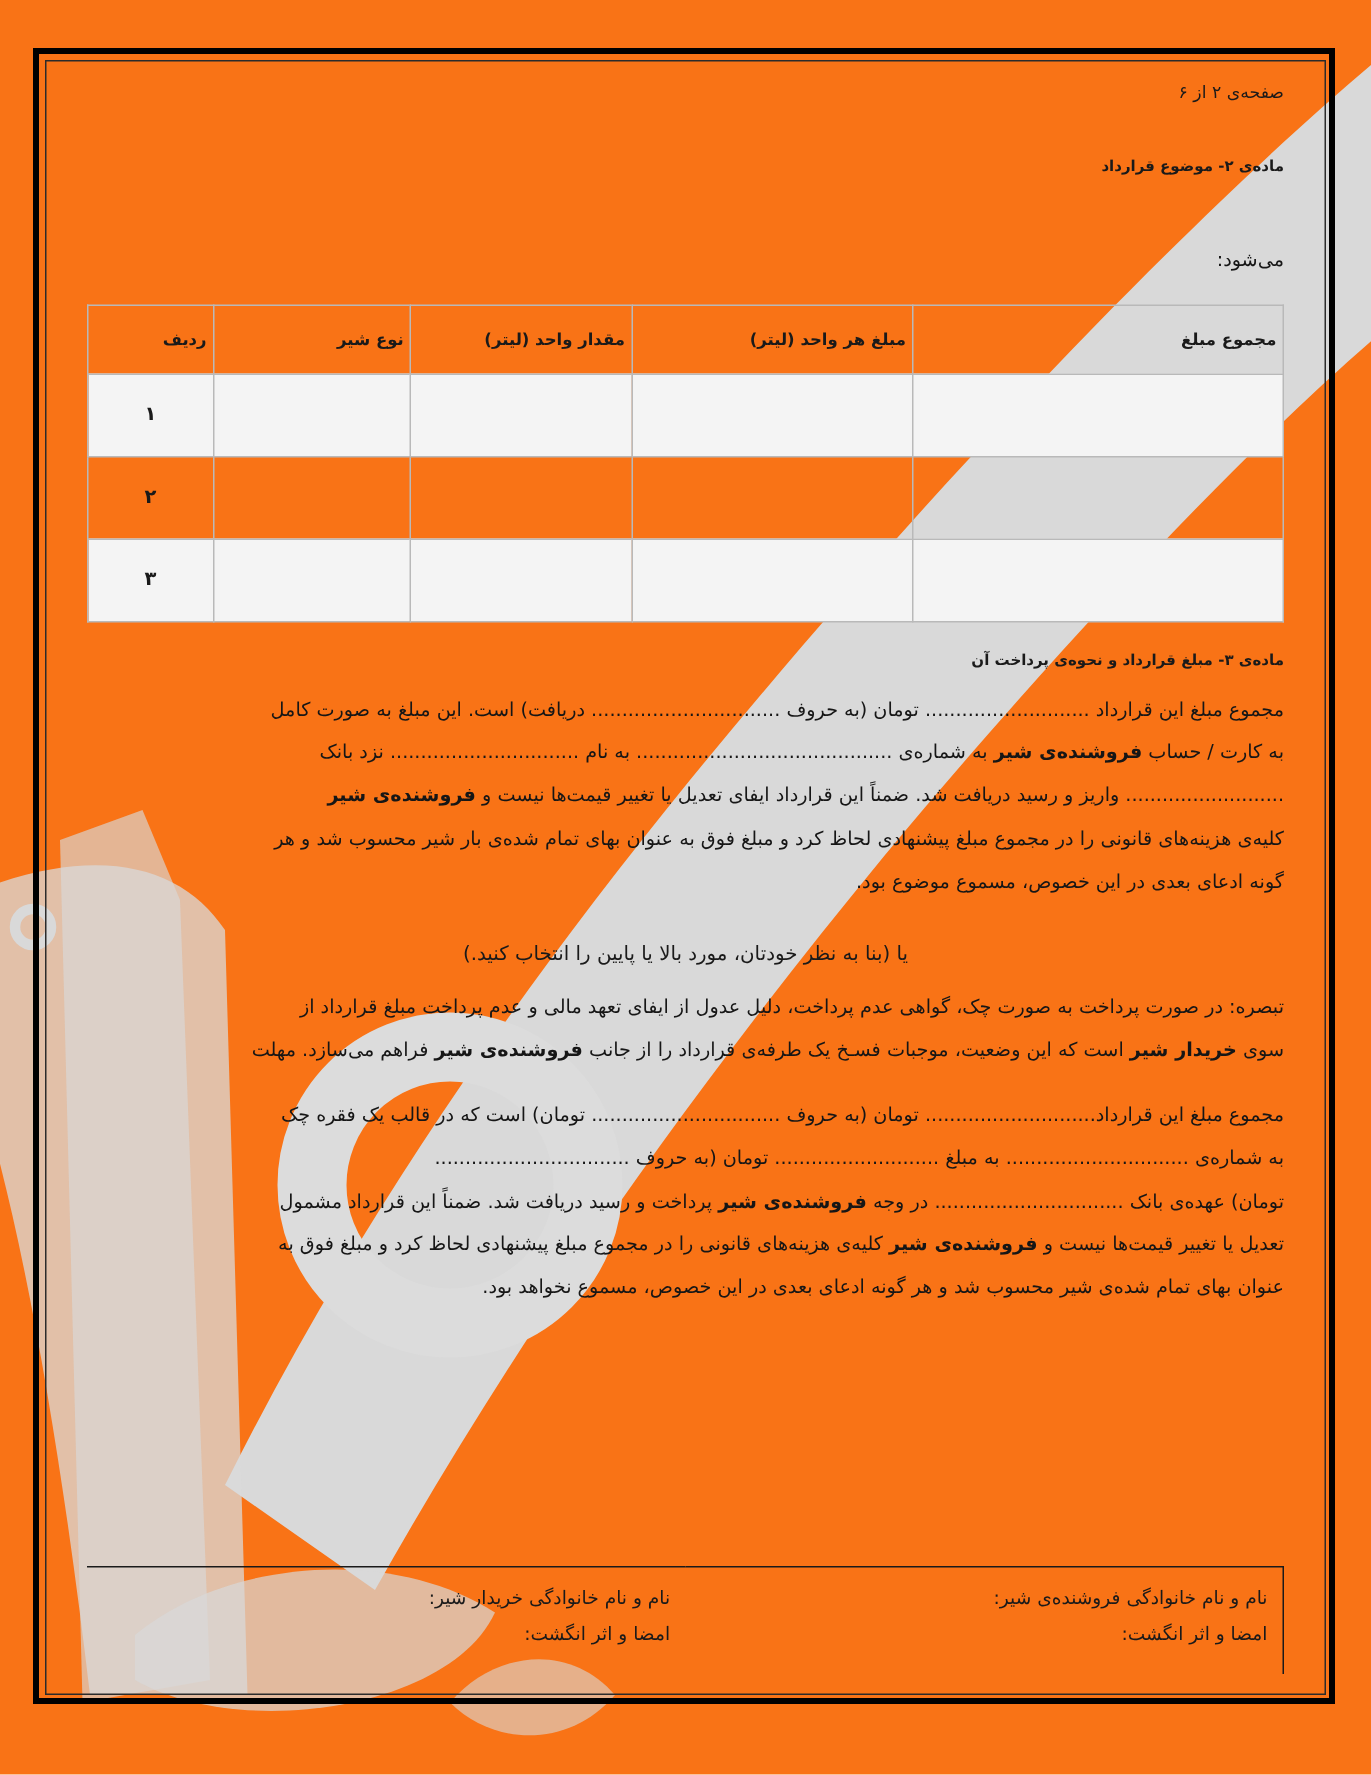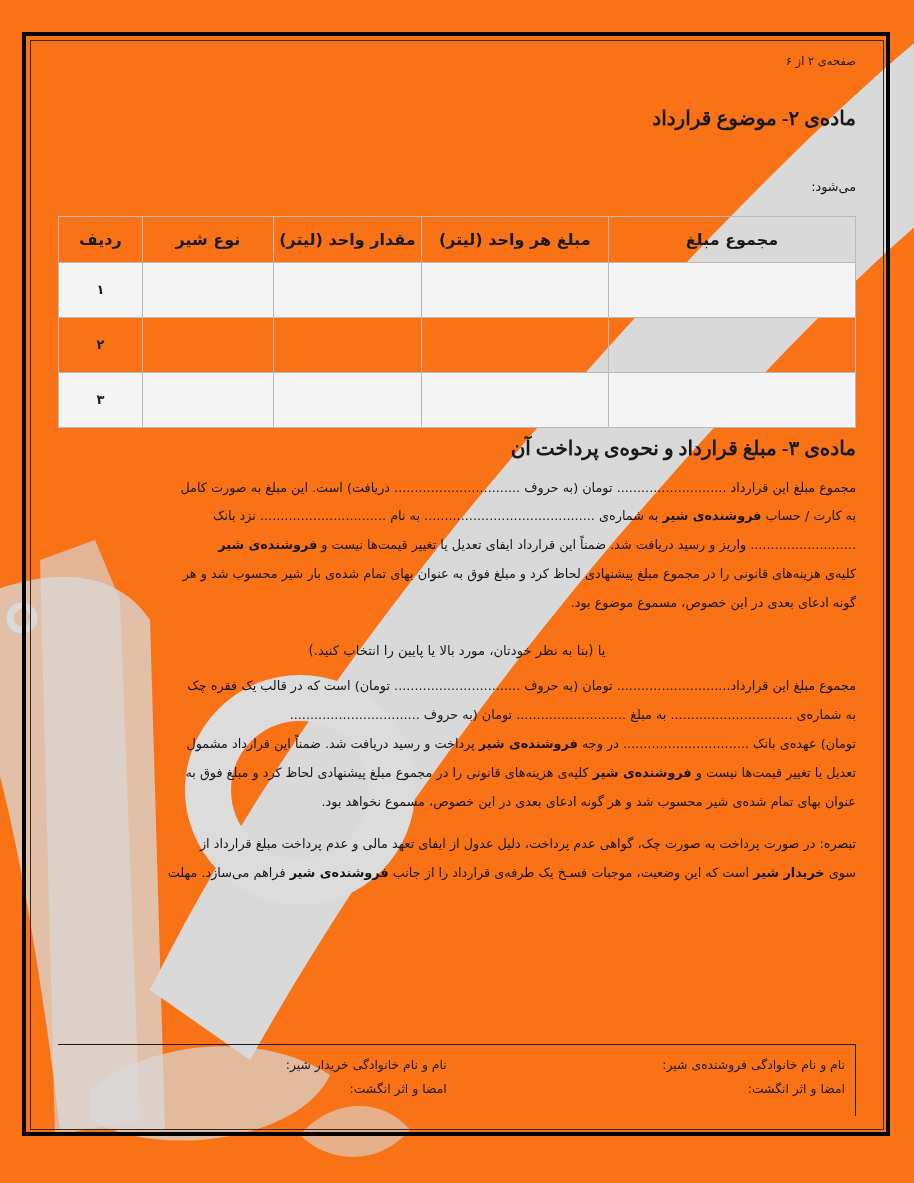--- a/index.html
+++ b/index.html
@@ -71,28 +71,27 @@
 
   .page-number {
     font-size: 11.5px;
     color: #1a1a1a;
     margin: 8px 0 0 0;
     text-align: right;
     letter-spacing: 0.3px;
   }
 
   .article-heading {
-    font-size: 20px;
+    font-size: 10px;
     font-weight: bold;
     text-align: right;
     margin: 38px 0 0 0;
     letter-spacing: 0.2px;
-    font-family: Liberation Serif, serif;
-  }
-  .article-heading.tight { margin-top: 8px; }
+  }
+  .article-heading.tight { margin-top: 20px; }
 
   .para {
     font-size: 12.8px;
     line-height: 2.25;
     text-align: justify;
     text-align-last: right;
     margin: 14px 0 0 0;
     color: #161616;
   }
   .para.just-both { text-align: justify; }
@@ -121,21 +120,22 @@
     text-align: center;
     vertical-align: middle;
     font-weight: normal;
     padding: 0 4px;
     box-sizing: border-box;
   }
   table.goods thead th {
     height: 46px;
     font-weight: bold;
     background: transparent;
-    font-size: 16px;
+    font-size: 11px;
+    text-align: right;
   }
   table.goods tbody tr.shaded td { background: #f4f4f4; }
   table.goods tbody td.rownum { font-weight: bold; font-size: 13px; }
 
   
   col.c-radif { width: 10.5%; }
   col.c-noe   { width: 16.5%; }
   col.c-meq   { width: 18.5%; }
   col.c-vahed { width: 23.5%; }
   col.c-sum   { width: 31%; }
@@ -266,35 +266,35 @@
       <span class="dots">..........................</span><span> واریز و رسید دریافت شد. ضمناً این قرارداد ایفای تعدیل یا تغییر قیمت‌ها نیست و </span><b>فروشنده‌ی شیر</b>
       <br>
       <span>کلیه‌ی هزینه‌های قانونی را در مجموع مبلغ پیشنهادی لحاظ کرد و مبلغ فوق به عنوان بهای تمام شده‌ی بار شیر محسوب شد و هر</span>
       <br>
       <span>گونه ادعای بعدی در این خصوص، مسموع موضوع بود.</span>
     </p>
 
     <p class="center-note">یا (بنا به نظر خودتان، مورد بالا یا پایین را انتخاب کنید.)</p>
 
     <p class="para just-both">
+      <span>تبصره: در صورت پرداخت به صورت چک، گواهی عدم پرداخت، دلیل عدول از ایفای تعهد مالی و عدم پرداخت مبلغ قرارداد از</span>
+      <br>
+      <span>سوی </span><b>خریدار شیر</b><span> است که این وضعیت، موجبات فسـخ یک طرفه‌ی قرارداد را از جانب </span><b>فروشنده‌ی شیر</b><span> فراهم می‌سازد. مهلت</span>
+    </p>
+
+    <p class="para just-both">
       <span>مجموع مبلغ این قرارداد</span><span class="dots">............................</span><span> تومان (به حروف </span><span class="dots">...............................</span><span> تومان) است که در قالب یک فقره چک</span>
       <br>
       <span>به شماره‌ی </span><span class="dots">..............................</span><span> به مبلغ </span><span class="dots">...........................</span><span> تومان (به حروف </span><span class="dots">................................</span>
       <br>
       <span>تومان) عهده‌ی بانک </span><span class="dots">...............................</span><span> در وجه </span><b>فروشنده‌ی شیر</b><span> پرداخت و رسید دریافت شد. ضمناً این قرارداد مشمول</span>
       <br>
       <span>تعدیل یا تغییر قیمت‌ها نیست و </span><b>فروشنده‌ی شیر</b><span> کلیه‌ی هزینه‌های قانونی را در مجموع مبلغ پیشنهادی لحاظ کرد و مبلغ فوق به</span>
       <br>
       <span>عنوان بهای تمام شده‌ی شیر محسوب شد و هر گونه ادعای بعدی در این خصوص، مسموع نخواهد بود.</span>
-    </p>
-
-    <p class="para just-both">
-      <span>تبصره: در صورت پرداخت به صورت چک، گواهی عدم پرداخت، دلیل عدول از ایفای تعهد مالی و عدم پرداخت مبلغ قرارداد از</span>
-      <br>
-      <span>سوی </span><b>خریدار شیر</b><span> است که این وضعیت، موجبات فسـخ یک طرفه‌ی قرارداد را از جانب </span><b>فروشنده‌ی شیر</b><span> فراهم می‌سازد. مهلت</span>
     </p>
 
     <div class="sig-wrap">
       <table class="signature">
         <tbody>
             <tr>
           <td class="left-cell">
             <span class="sig-line">نام و نام خانوادگی فروشنده‌ی شیر:</span>
             <span class="sig-line">امضا و اثر انگشت:</span>
           </td>

